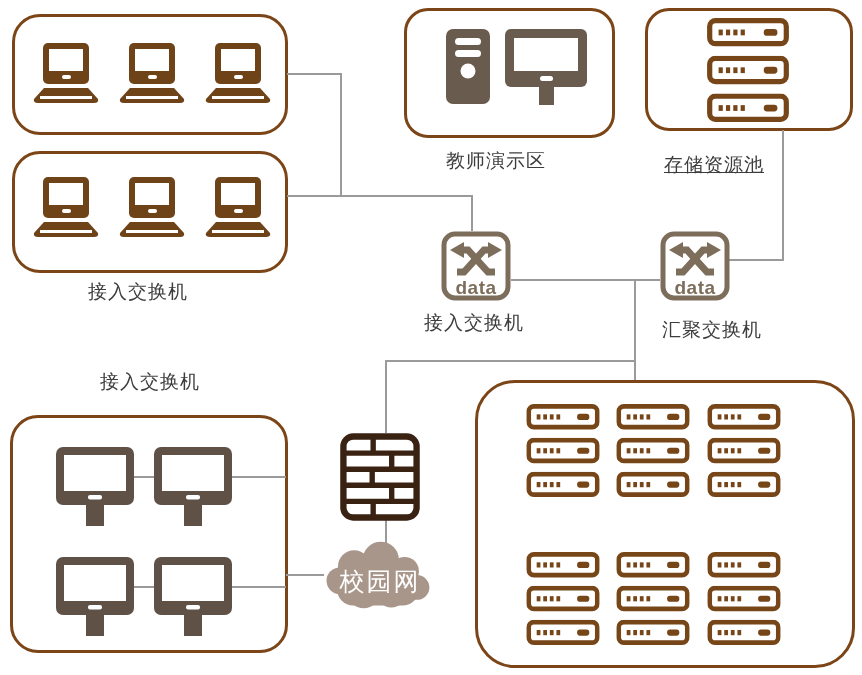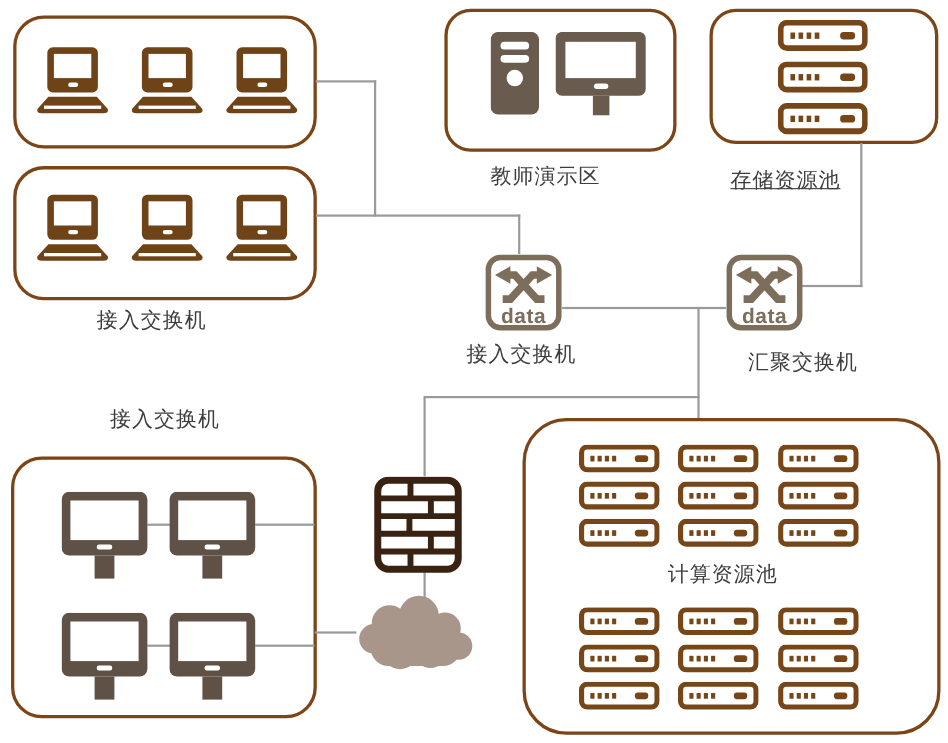--- a/index.html
+++ b/index.html
@@ -170,20 +170,21 @@
     <text x="35" y="63" text-anchor="middle" font-size="19" font-weight="bold" letter-spacing="0.5" font-family="Liberation Sans, sans-serif" fill="currentColor">data</text>
   </svg>
 
   <svg class="icon c-firewall" style="left:340px;top:433px;" width="80" height="88">
       <use href="#sym-firewall"></use>
     </svg>
 
   <svg class="icon c-cloud" style="left:320px;top:535px;" width="114" height="80">
       <use href="#sym-cloud"></use>
     </svg>
+  <div class="cloud-lbl" style="left:380px;top:581px;">校园网</div>
 
   <svg class="icon c-monitor" style="left:56px;top:447px;" width="80" height="80">
       <use href="#sym-monitor"></use>
     </svg>
   <svg class="icon c-monitor" style="left:154px;top:447px;" width="80" height="80">
       <use href="#sym-monitor"></use>
     </svg>
   <svg class="icon c-monitor" style="left:56px;top:557px;" width="80" height="80">
       <use href="#sym-monitor"></use>
     </svg>
@@ -207,17 +208,16 @@
       <use href="#sym-server-stack"></use>
     </svg>
   <svg class="icon c-server" style="left:706px;top:552px;" width="76" height="94">
       <use href="#sym-server-stack"></use>
     </svg>
 
   <div class="lbl" style="left:138px;top:282px;">接入交换机</div>
   <div class="lbl" style="left:496px;top:151px;">教师演示区</div>
   <div class="lbl" style="left:714px;top:155px;text-decoration:underline;">存储资源池</div>
   <div class="lbl" style="left:474px;top:313px;">接入交换机</div>
-  <div class="lbl" style="left:712px;top:320px;margin-left:18px;">汇聚交换机</div>
+  <div class="lbl" style="left:712px;top:320px;">汇聚交换机</div>
   <div class="lbl" style="left:150px;top:372px;">接入交换机</div>
-  <div class="lbl" style="left:657px;top:513px;">计算资源池</div>
 
 </div>
 
 </body></html>

